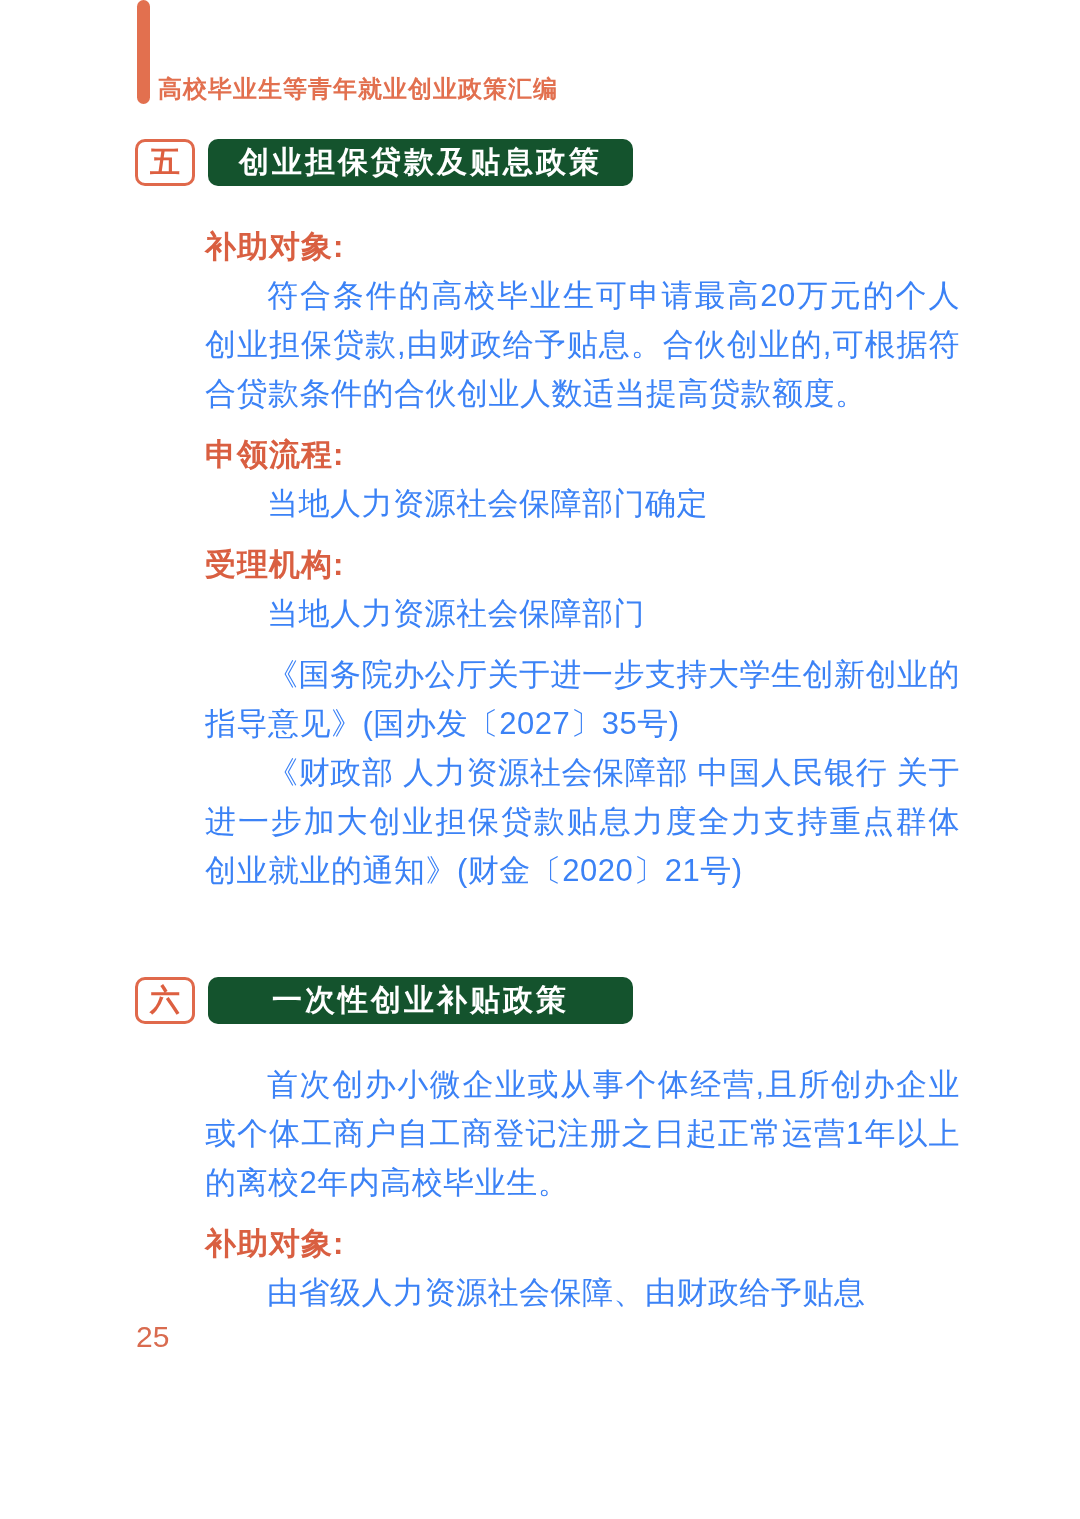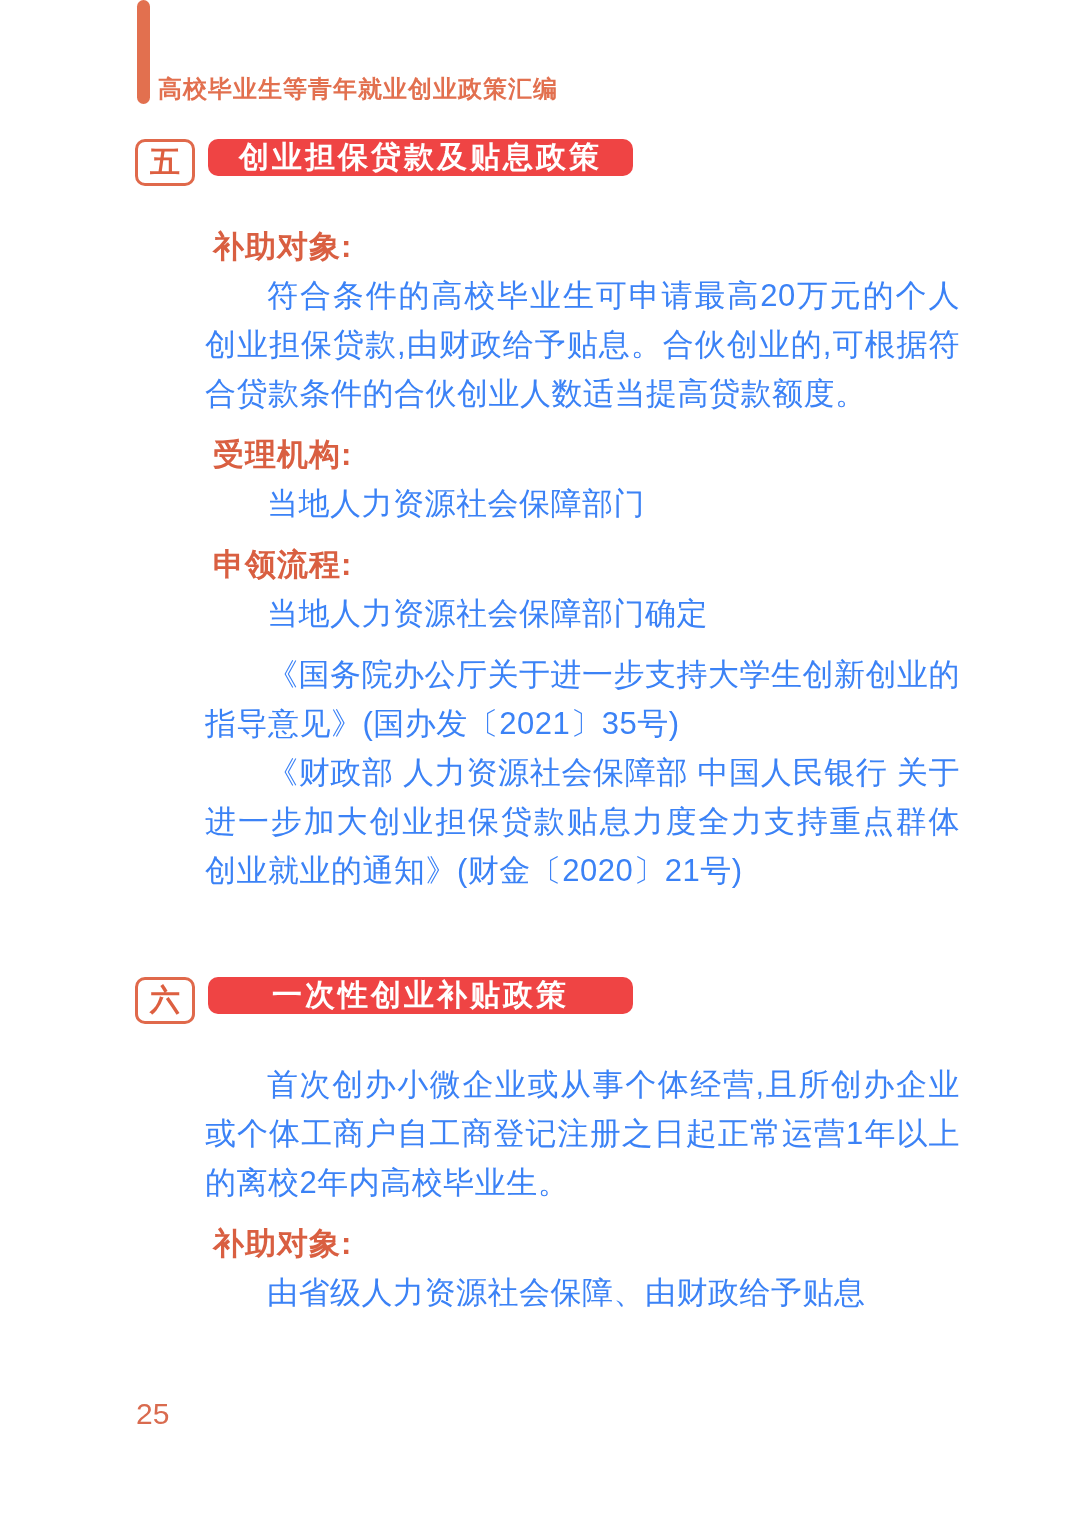--- a/index.html
+++ b/index.html
@@ -54,22 +54,22 @@
     display: flex;
     align-items: center;
     justify-content: center;
     font-size: 30px;
     font-weight: bold;
     color: #DD5F40;
   }
   .section-title-banner {
     margin-left: 13px;
     width: 425px;
-    height: 37px;
-    background: #ef4444;
+    height: 47px;
+    background: #14532d;
     color: #ffffff;
     display: flex;
     align-items: center;
     justify-content: center;
     font-size: 30px;
     font-weight: bold;
     letter-spacing: 3px;
     white-space: nowrap;
   }
   
@@ -80,34 +80,33 @@
   }
   .section-body.pos-5 { top: 222px; }
   .section-body.pos-6 { top: 1060px; }
   .block + .block { margin-top: 12px; }
   .block-heading {
     font-size: 31px;
     font-weight: bold;
     color: #D95F41;
     line-height: 49px;
     letter-spacing: 1px;
-    margin-left: 8px;
   }
   .block-para {
     font-size: 31px;
     color: #3b82f6;
     line-height: 49px;
     text-align: justify;
     text-indent: 2em;
     letter-spacing: 0.5px;
   }
   .page-number {
     position: absolute;
     left: 136px;
-    top: 1397px;
+    top: 1320px;
     font-size: 30px;
     color: #D96B4F;
   }
 </style>
 </head>
 <body>
 
 <div class="page">
 
   <div class="accent-bar"></div>
@@ -120,29 +119,29 @@
     </div>
     <div class="section-title-banner">创业担保贷款及贴息政策</div>
   </div>
 
   <div class="section-body pos-5">
     <div class="block">
       <div class="block-heading">补助对象:</div>
       <p class="block-para">符合条件的高校毕业生可申请最高20万元的个人创业担保贷款,由财政给予贴息。合伙创业的,可根据符合贷款条件的合伙创业人数适当提高贷款额度。</p>
     </div>
     <div class="block">
+      <div class="block-heading">申领流程:</div>
+      <p class="block-para">当地人力资源社会保障部门确定</p>
+    </div>
+    <div class="block">
       <div class="block-heading">受理机构:</div>
       <p class="block-para">当地人力资源社会保障部门</p>
     </div>
     <div class="block">
-      <div class="block-heading">申领流程:</div>
-      <p class="block-para">当地人力资源社会保障部门确定</p>
-    </div>
-    <div class="block">
-      <p class="block-para">《国务院办公厅关于进一步支持大学生创新创业的指导意见》(国办发〔2021〕35号)</p>
+      <p class="block-para">《国务院办公厅关于进一步支持大学生创新创业的指导意见》(国办发〔2027〕35号)</p>
       <p class="block-para">《财政部 人力资源社会保障部 中国人民银行 关于进一步加大创业担保贷款贴息力度全力支持重点群体创业就业的通知》(财金〔2020〕21号)</p>
     </div>
   </div>
 
   <div class="section-header pos-6">
     <div class="section-number-box">
       <span>六</span>
     </div>
     <div class="section-title-banner">一次性创业补贴政策</div>
   </div>

